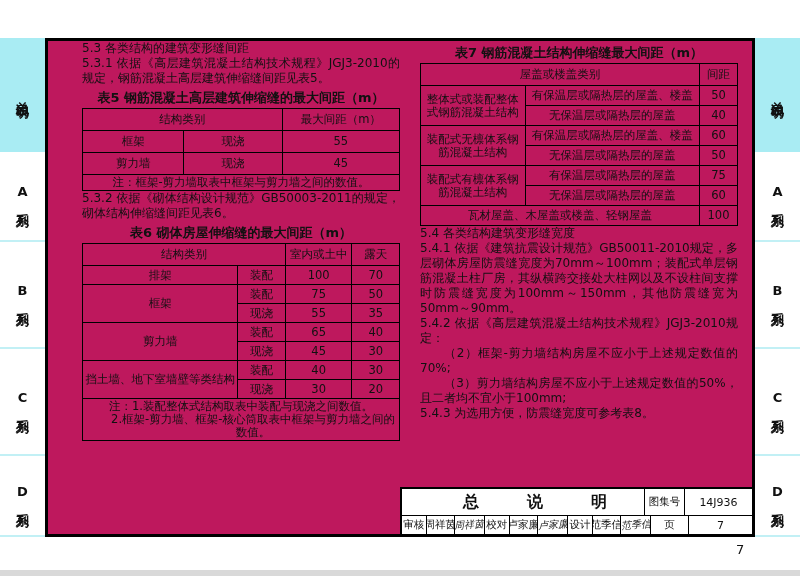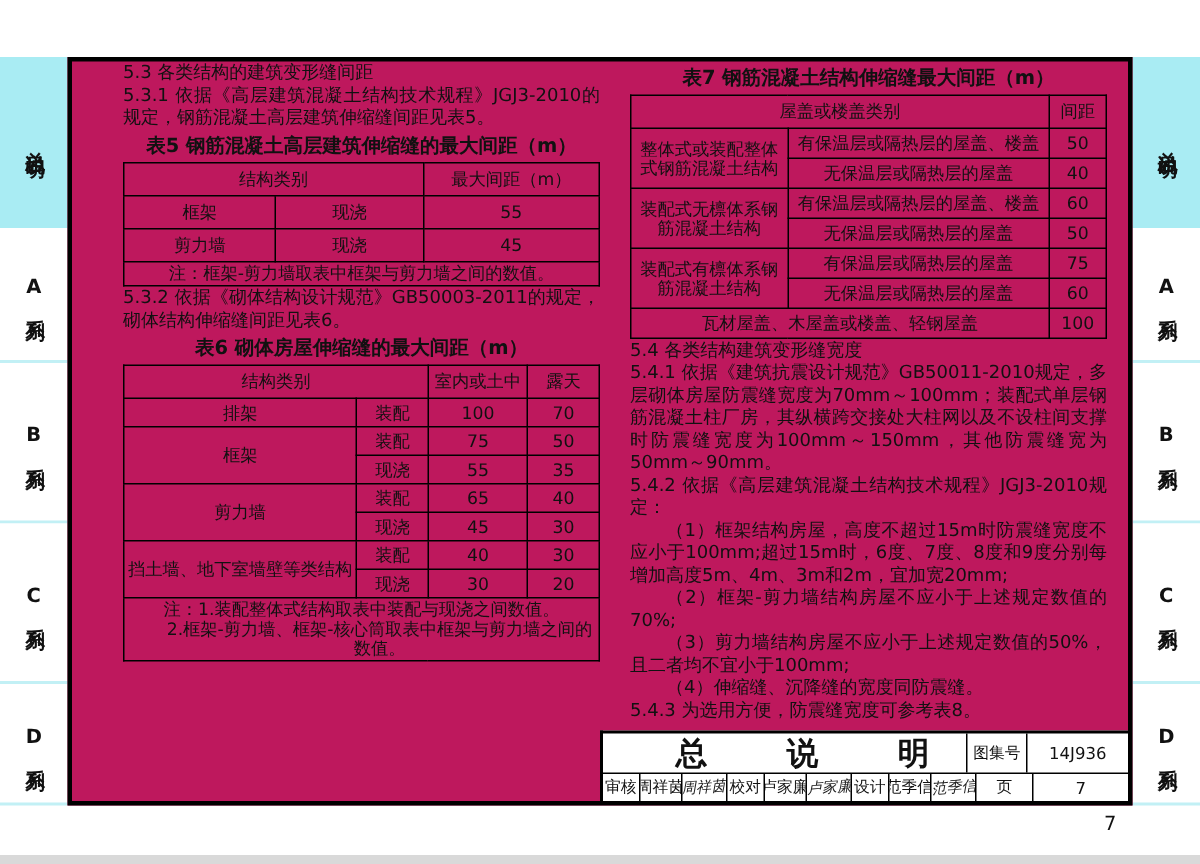--- a/index.html
+++ b/index.html
@@ -39,21 +39,21 @@
   .t5 td{height:19px;}
   .t6 td{height:16px;}
   .t7 td{height:17px;font-size:11px;}
   td.note{text-align:left;font-size:10.5px;line-height:13px;padding:2px 3px;height:auto;}
   .note-l2{padding-left:24px;}
 
   
   .title-block{position:absolute;right:0;bottom:0;width:352px;height:47px;border-top:2px solid #000;border-left:2px solid #000;box-sizing:border-box;background:#fff;}
   .tb-row1{display:flex;height:27px;border-bottom:1px solid #000;box-sizing:border-box;}
   .tb-row2{display:flex;height:18px;}
-  .tb-main{flex:1;display:flex;align-items:center;justify-content:center;font-size:21px;font-weight:bold;letter-spacing:16px;padding-left:16px;border-right:1px solid #000;margin-left:24px;}
+  .tb-main{flex:1;display:flex;align-items:center;justify-content:center;font-size:16px;font-weight:bold;letter-spacing:16px;padding-left:16px;border-right:1px solid #000;margin-left:24px;}
   .tb-cell{display:flex;align-items:center;justify-content:center;font-size:10.5px;border-right:1px solid #000;box-sizing:border-box;overflow:hidden;white-space:nowrap;}
   .tb-cell:last-child{border-right:none;}
   .w-lbl{width:26px;} .w-name{width:30px;} .w-sig{width:32px;}
   .w-atl{width:40px;} .w-num{width:67px;}
   .tb-num{font-size:11px;}
   .sig{font-style:italic;transform:rotate(-4deg);font-size:10px;color:#222;}
 
   .pageno{position:absolute;left:736px;top:542px;font-size:13px;color:#111;}
   .bottom-strip{position:absolute;left:0;bottom:0;width:800px;height:6px;background:#d9d9d9;}
 </style>
@@ -241,24 +241,22 @@
         <tr>
           <td colspan="2">瓦材屋盖、木屋盖或楼盖、轻钢屋盖</td>
           <td>100</td>
         </tr>
       </tbody>
         </table>
 
       <p class="mt6">5.4 各类结构建筑变形缝宽度</p>
       <p>5.4.1 依据《建筑抗震设计规范》GB50011-2010规定，多层砌体房屋防震缝宽度为70mm～100mm；装配式单层钢筋混凝土柱厂房，其纵横跨交接处大柱网以及不设柱间支撑时防震缝宽度为100mm～150mm，其他防震缝宽为50mm～90mm。</p>
       <p>5.4.2 依据《高层建筑混凝土结构技术规程》JGJ3-2010规定：</p>
-      <p class="item">（1）框架结构房屋，高度不超过15m时防震缝宽度不应小于100mm;超过15m时，6度、7度、8度和9度分别每增加高度5m、4m、3m和2m，宜加宽20mm;</p>
       <p class="item">（2）框架-剪力墙结构房屋不应小于上述规定数值的70%;</p>
       <p class="item">（3）剪力墙结构房屋不应小于上述规定数值的50%，且二者均不宜小于100mm;</p>
-      <p class="item">（4）伸缩缝、沉降缝的宽度同防震缝。</p>
       <p>5.4.3 为选用方便，防震缝宽度可参考表8。</p>
     </div>
 
     <div class="title-block">
       <div class="tb-row1">
         <div class="tb-main">总　说　明</div>
         <div class="tb-cell w-atl">图集号</div>
         <div class="tb-cell w-num tb-num">14J936</div>
       </div>
       <div class="tb-row2">

